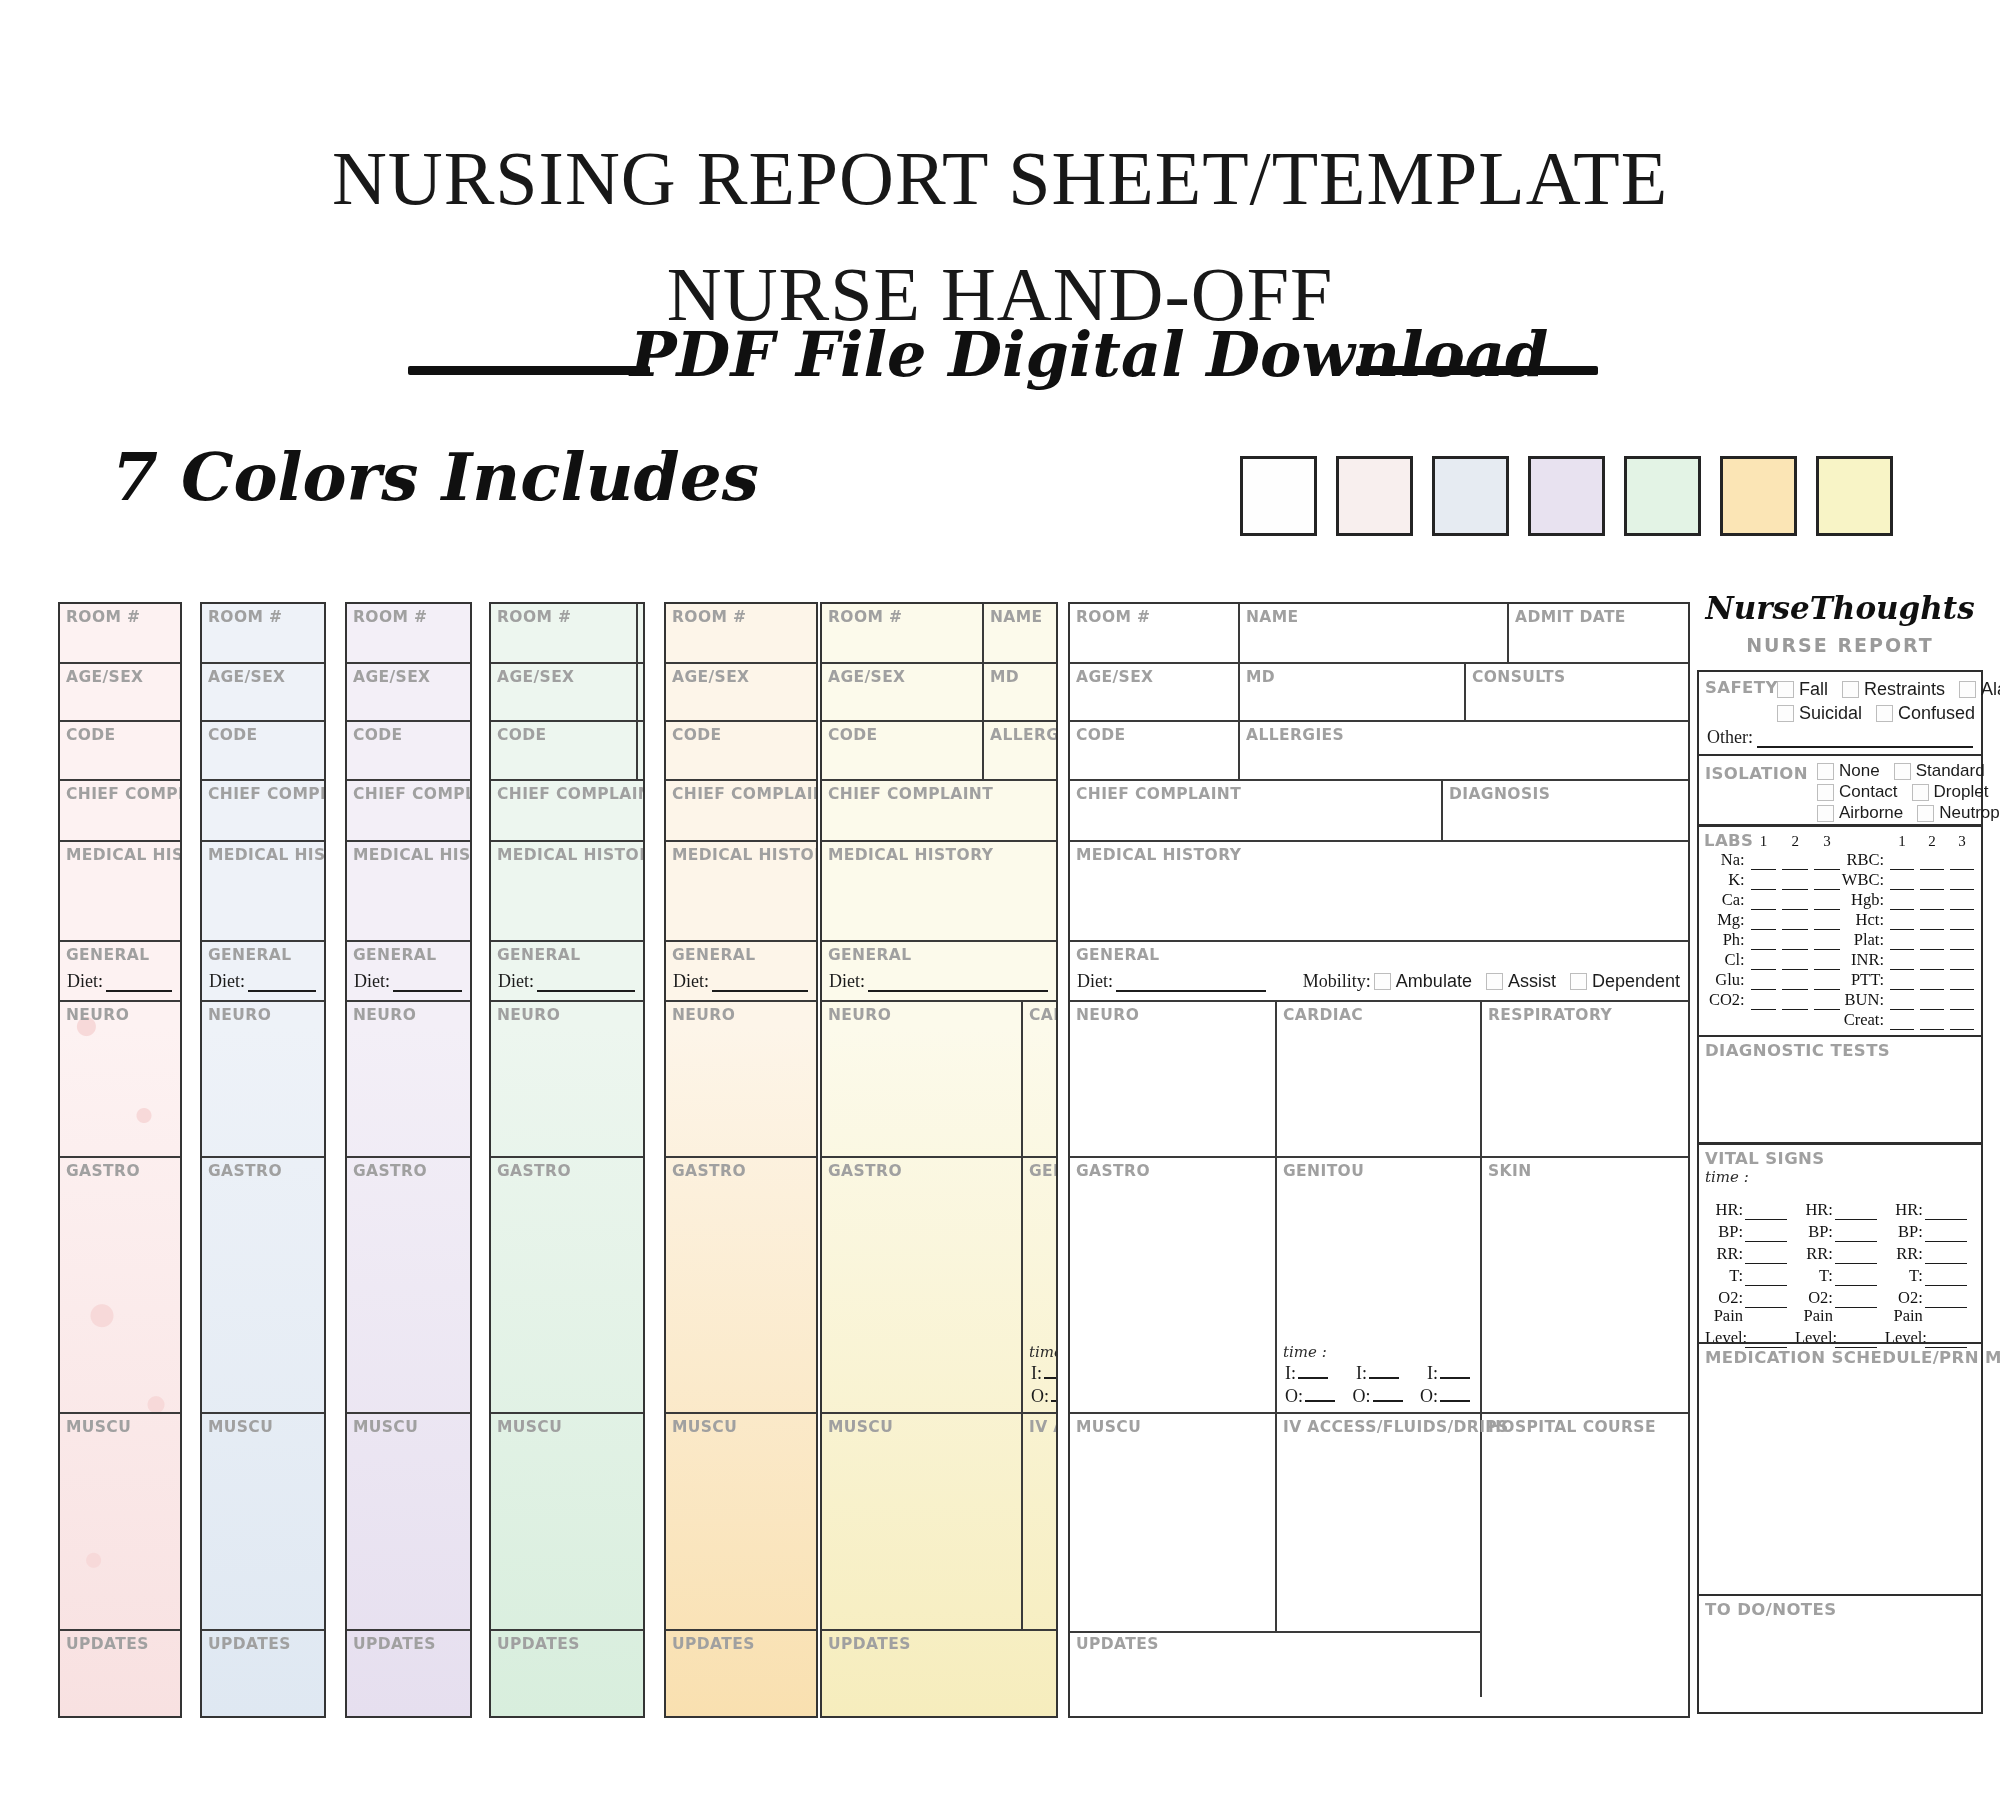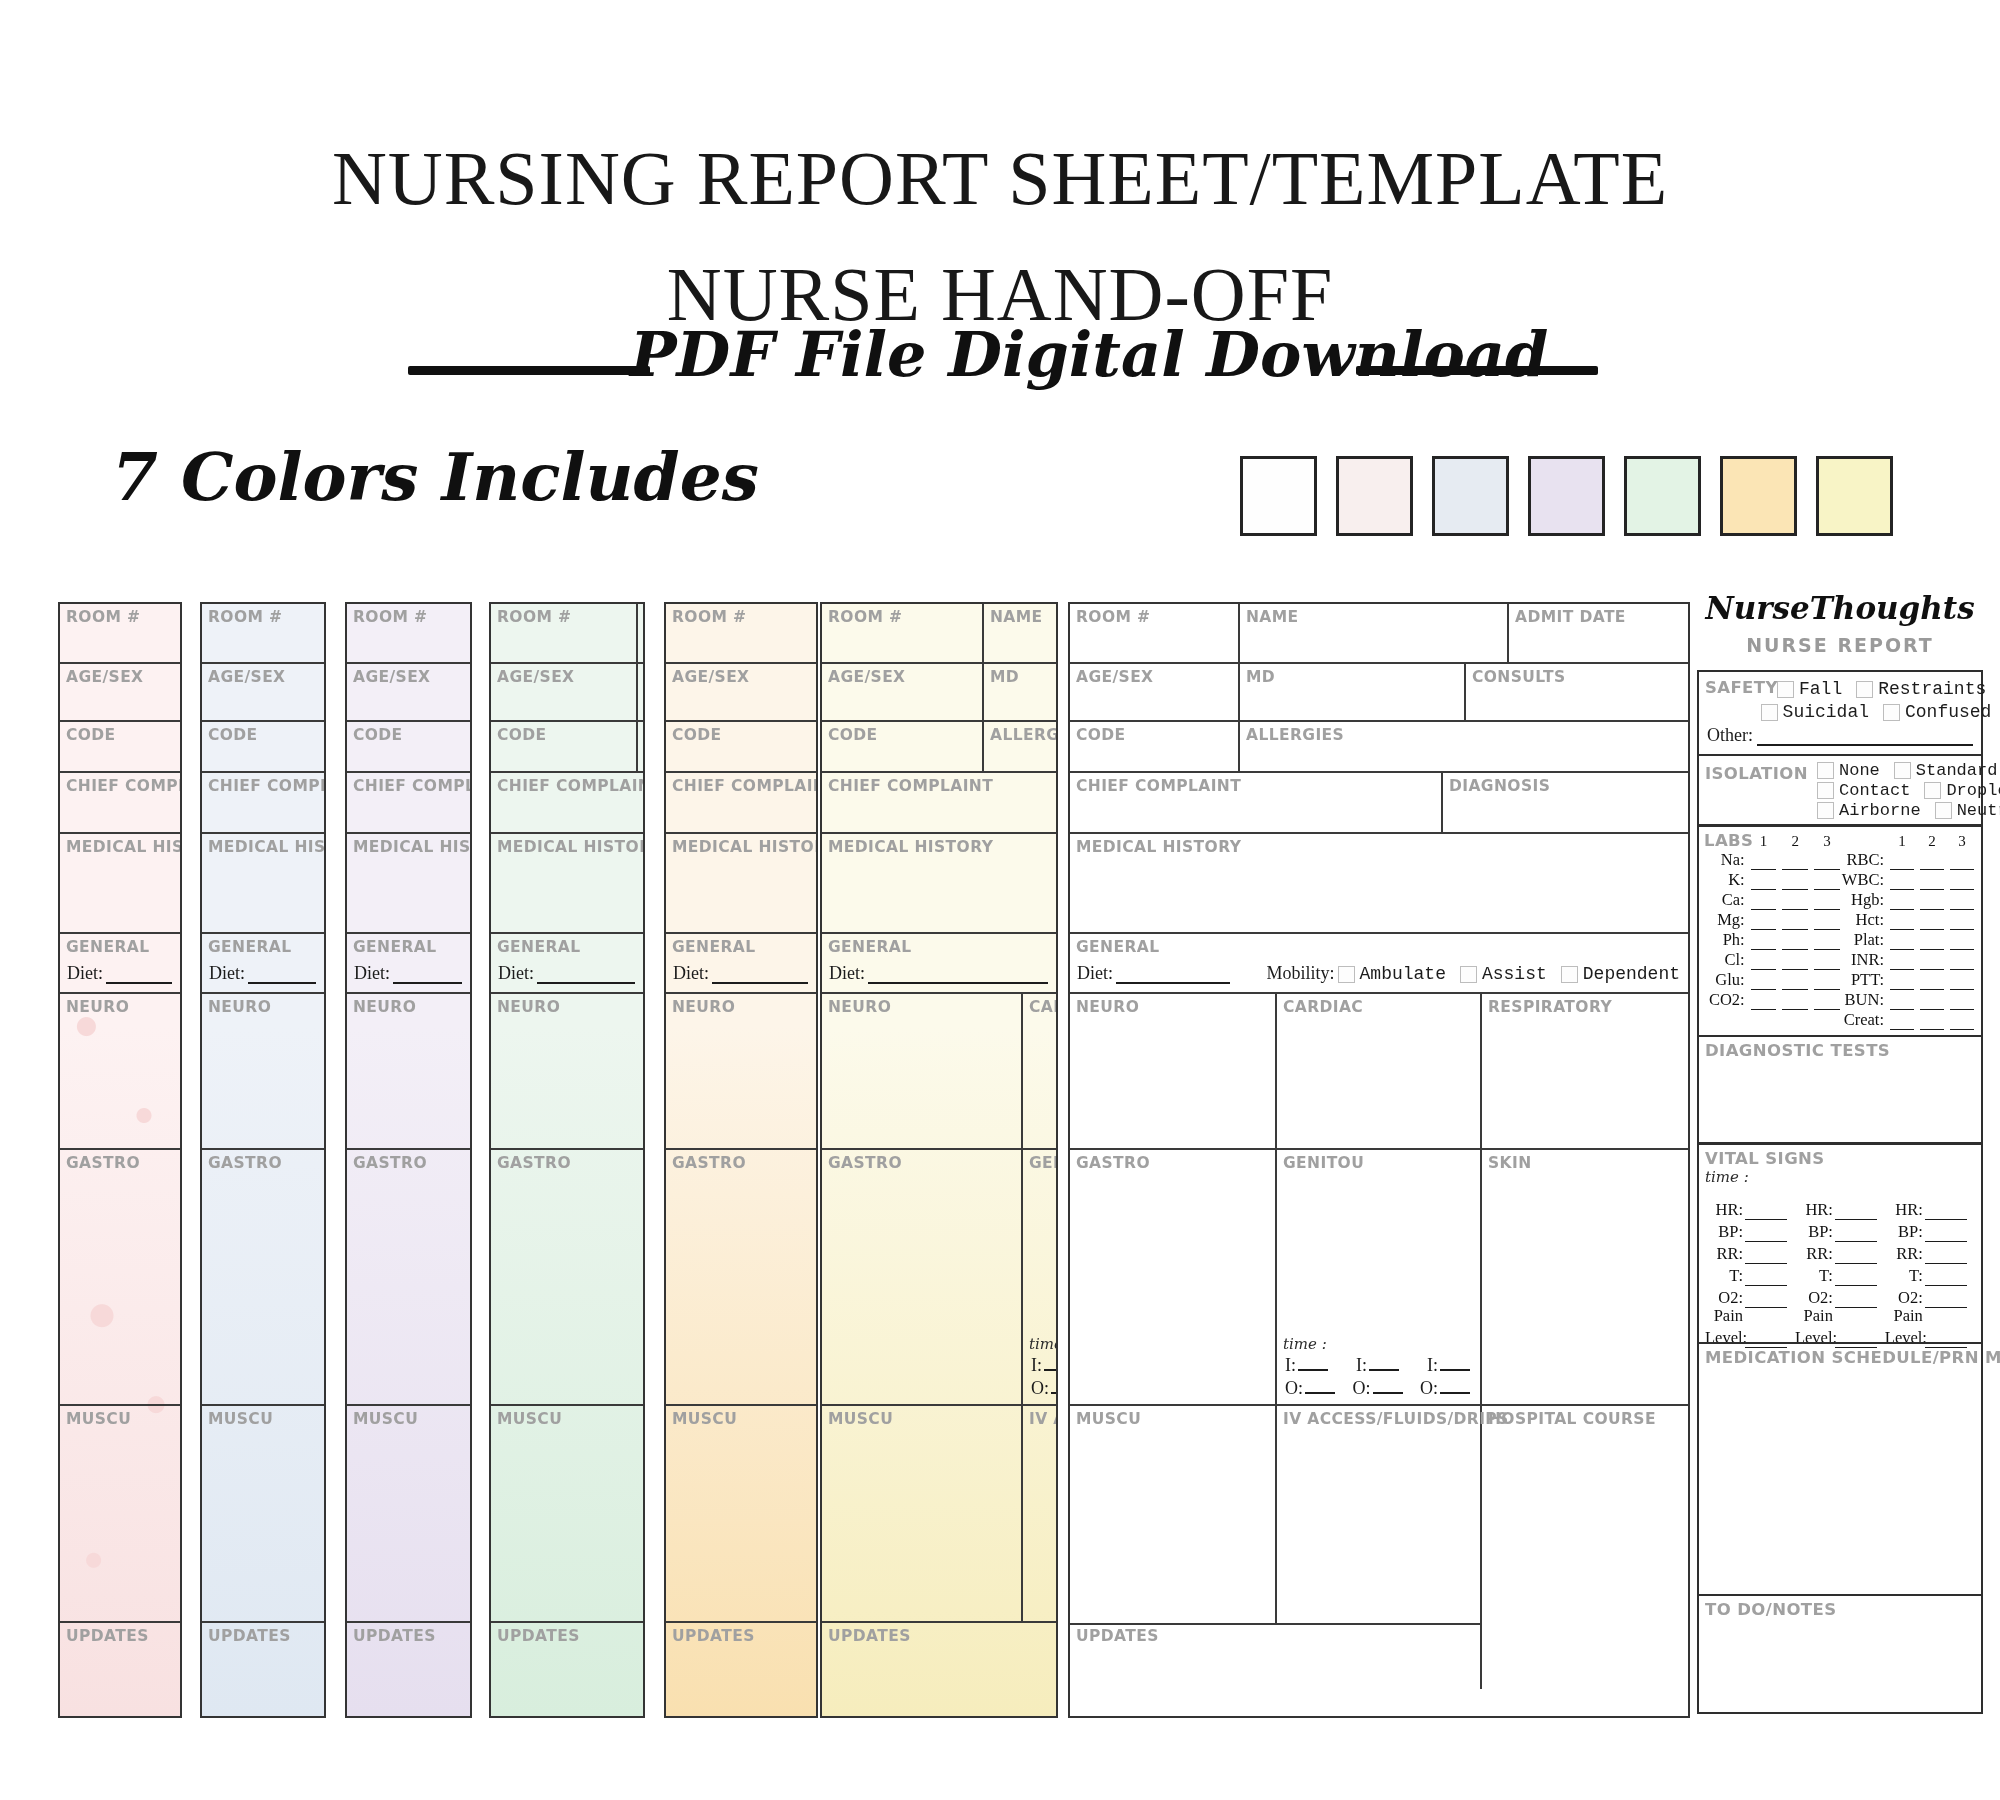--- a/index.html
+++ b/index.html
@@ -25,21 +25,21 @@
          display:flex;flex-direction:column;overflow:hidden;}
   .sheet::after{content:"";position:absolute;inset:0;pointer-events:none;z-index:0;
       background:
         radial-gradient(circle at 22% 38%, var(--blob,transparent) 0 9px, transparent 10px),
         radial-gradient(circle at 70% 46%, var(--blob,transparent) 0 7px, transparent 8px),
         radial-gradient(circle at 35% 64%, var(--blob,transparent) 0 11px, transparent 12px),
         radial-gradient(circle at 80% 72%, var(--blob,transparent) 0 8px, transparent 9px),
         radial-gradient(circle at 28% 86%, var(--blob,transparent) 0 7px, transparent 8px);}
   .row{position:relative;box-sizing:border-box;border-top:2px solid #3a3a3a;overflow:hidden;z-index:1;}
   .row:first-child{border-top:none;}
-  .r1{height:58px}.r2{height:58px}.r3{height:51px}.r4{height:61px}.r5{height:100px}
+  .r1{height:58px}.r2{height:58px}.r3{height:59px}.r4{height:61px}.r5{height:100px}
   .r6{height:60px}.r7{height:156px}.r8{height:256px}.r9{height:217px}.r10{flex:1}
   .r9ten{height:285px}
   .olabel{position:absolute;top:4px;left:6px;white-space:nowrap;
           font-family:"DejaVu Sans",sans-serif;font-weight:700;font-size:15.5px;
           letter-spacing:.4px;color:#a0a0a0;}
   .vl{position:absolute;top:0;bottom:0;width:0;border-left:2px solid #3a3a3a;}
   .vl.half{bottom:auto;height:217px;}
   .hl{position:absolute;left:0;border-top:2px solid #3a3a3a;height:0;}
   .serif{font-family:"Liberation Serif",serif;font-size:18px;color:#1c1c1c;white-space:nowrap;}
   .uline{display:inline-block;border-bottom:2px solid #1c1c1c;height:14px;}
@@ -50,21 +50,21 @@
   .c2body-lab{left:calc(var(--colbody,120px) + 8px);}
   .c2body-vl{left:var(--colbody,120px);}
   .timeio{position:absolute;bottom:5px;width:205px;}
   .narrow .timeio{left:var(--colbody,120px);}
   .script-sm{font-family:"DejaVu Serif",serif;font-style:italic;font-size:15px;color:#2c2c2c;}
   .tio-row{display:flex;justify-content:space-between;padding:0 10px;margin-top:2px;}
   .tio-item .uline{width:30px;margin-left:2px;}
   .tio-time{margin-left:8px;}
   
   .cbrow{display:flex;gap:14px;margin:3px 0;}
-  .cb{display:inline-flex;align-items:center;gap:5px;font-family:Liberation Mono, monospace;
+  .cb{display:inline-flex;align-items:center;gap:5px;font-family:Liberation Sans, sans-serif;
       font-size:18px;color:#1c1c1c;white-space:nowrap;}
   .cb .box{width:17px;height:17px;border:1.6px solid #bdbdbd;background:#fdfdfd;box-sizing:border-box;}
   .mobwrap{display:inline-flex;}
   .mobwrap .cbrow{margin:0;}
   
   .panel{position:absolute;left:1697px;top:590px;width:286px;}
   .brand{position:absolute;left:0;width:286px;top:0;text-align:center;font-size:31px;white-space:nowrap;}
   .panel-title{position:absolute;left:0;width:286px;top:44px;text-align:center;
       font-family:"DejaVu Sans",sans-serif;font-weight:700;font-size:19px;letter-spacing:2px;color:#9a9a9a;white-space:nowrap;}
   .panel-box{position:absolute;left:0;top:80px;width:286px;border:2.5px solid #2e2e2e;box-sizing:border-box;

